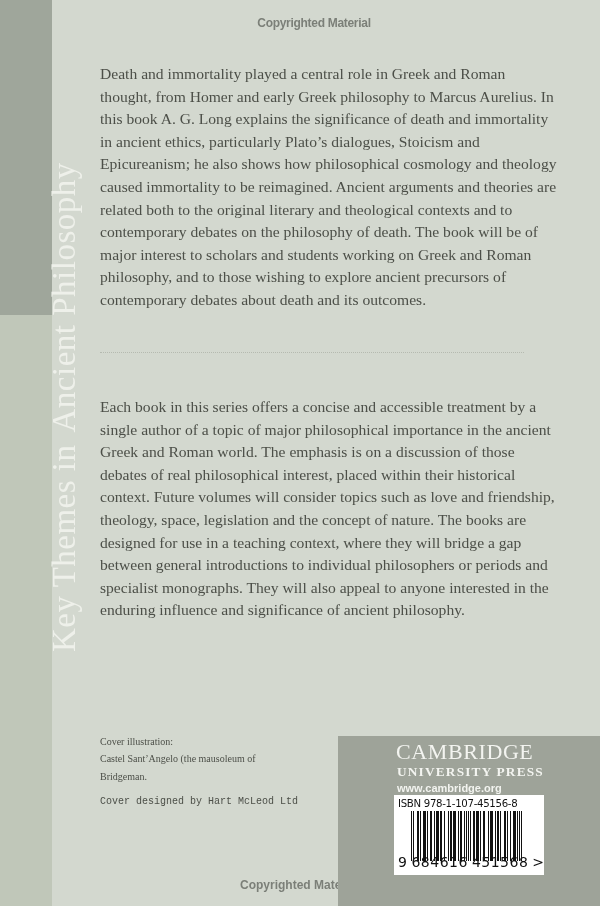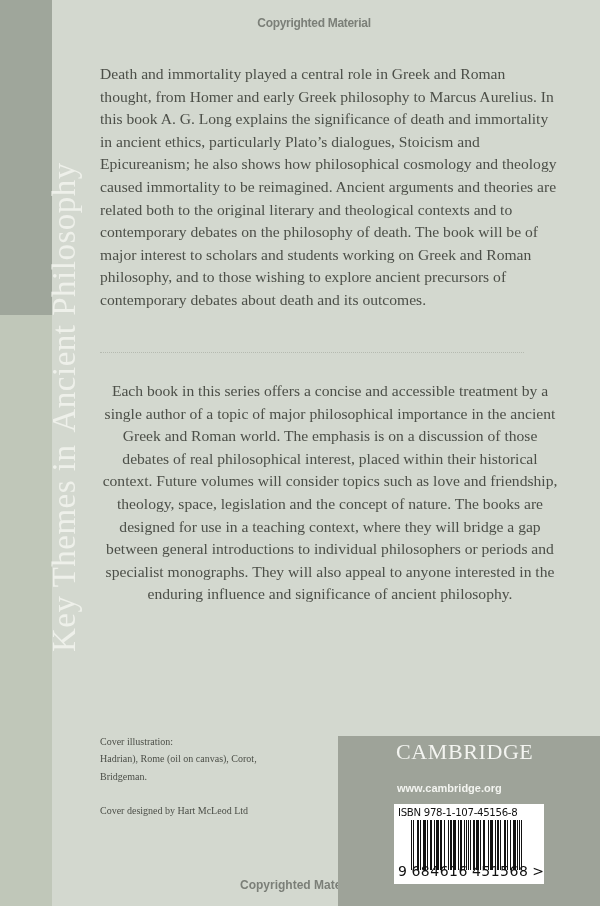--- a/index.html
+++ b/index.html
@@ -33,31 +33,31 @@
       font-family: "Liberation Sans", "DejaVu Sans", sans-serif;
       font-weight: bold; font-size: 12px; color: #7b7f78; letter-spacing: -0.3px;
       padding-left: 28px; box-sizing: border-box;
     }
     .para {
       position: absolute; left: 100px; width: 460px;
       font-family: "Liberation Serif", "DejaVu Serif", serif;
       font-size: 15.6px; line-height: 22.6px; color: #4c4f48;
     }
     .para1 { top: 63px; }
-    .para2 { top: 380px; text-align: center; }
+    .para2 { top: 396px; }
     .divider {
       position: absolute; left: 100px; top: 352px; width: 424px;
       border-top: 1px dotted #b5bab0;
     }
     .credits {
       position: absolute; left: 100px; top: 733px; width: 240px;
       font-family: "Liberation Serif", "DejaVu Serif", serif;
       font-size: 10px; line-height: 17.4px; color: #4c4f48;
     }
-    .credits .designed { margin-top: 17px; }
+    .credits .designed { margin-top: 8px; font-family: Liberation Mono, monospace; }
     .watermark-bottom {
       position: absolute; top: 878px; left: 240px;
       font-family: "Liberation Sans", "DejaVu Sans", sans-serif;
       font-weight: bold; font-size: 12px; color: #7b7f78;
     }
     .publisher-box {
       position: absolute; left: 338px; top: 736px; width: 262px; height: 170px;
       background: #9ea399;
     }
     .pub-name {
@@ -69,21 +69,21 @@
       position: absolute; left: 59px; top: 28px;
       font-family: "Liberation Serif", "DejaVu Serif", serif;
       color: #f3f4f0; font-size: 13.3px; letter-spacing: 1.2px; font-weight: bold;
     }
     .pub-url {
       position: absolute; left: 59px; top: 46px;
       font-family: "Liberation Sans", "DejaVu Sans", sans-serif;
       color: #f3f4f0; font-size: 11px; font-weight: bold;
     }
     .barcode-box {
-      position: absolute; left: 56px; top: 68px; width: 150px; height: 80px;
+      position: absolute; left: 56px; top: 59px; width: 150px; height: 80px;
       background: #ffffff;
     }
     .isbn-label {
       position: absolute; left: 4px; top: 2px;
       font-family: "DejaVu Sans Condensed", "DejaVu Sans", sans-serif;
       font-size: 11.3px; color: #111; letter-spacing: -0.3px; white-space: nowrap;
     }
     .bars {
       position: absolute; left: 17px; top: 16px; width: 124px; height: 50px;
       display: flex; align-items: stretch;
@@ -112,29 +112,30 @@
 <div class="watermark-top">Copyrighted Material</div>
 
 <div class="para para1">Death and immortality played a central role in Greek and Roman thought, from Homer and early Greek philosophy to Marcus Aurelius. In this book A. G. Long explains the significance of death and immortality in ancient ethics, particularly Plato’s dialogues, Stoicism and Epicureanism; he also shows how philosophical cosmology and theology caused immortality to be reimagined. Ancient arguments and theories are related both to the original literary and theological contexts and to contemporary debates on the philosophy of death. The book will be of major interest to scholars and students working on Greek and Roman philosophy, and to those wishing to explore ancient precursors of contemporary debates about death and its outcomes.</div>
 
 <div class="divider"></div>
 
 <div class="para para2">Each book in this series offers a concise and accessible treatment by a single author of a topic of major philosophical importance in the ancient Greek and Roman world. The emphasis is on a discussion of those debates of real philosophical interest, placed within their historical context. Future volumes will consider topics such as love and friendship, theology, space, legislation and the concept of nature. The books are designed for use in a teaching context, where they will bridge a gap between general introductions to individual philosophers or periods and specialist monographs. They will also appeal to anyone interested in the enduring influence and significance of ancient philosophy.</div>
 
 <div class="credits">
   <div>Cover illustration:</div>
-  <div>Hadrian), Rome (oil on canvas), Corot,</div>
+  <div>Castel Sant’Angelo (the mausoleum of</div>
   <div>Bridgeman.</div>
   <div class="designed">Cover designed by Hart McLeod Ltd</div>
 </div>
 
 <div class="watermark-bottom">Copyrighted Material</div>
 
 <div class="publisher-box">
   <div class="pub-name">CAMBRIDGE</div>
+  <div class="pub-sub">UNIVERSITY PRESS</div>
   <div class="pub-url">www.cambridge.org</div>
 
   <div class="barcode-box">
     <div class="isbn-label">ISBN 978-1-107-45156-8</div>
     <div class="bars">
       <i class="k" style="width:1px"></i>
         <i class="w" style="width:1px"></i>
         <i class="k" style="width:1px"></i>
       <i class="w" style="width:3px"></i>
         <i class="k" style="width:2px"></i>

